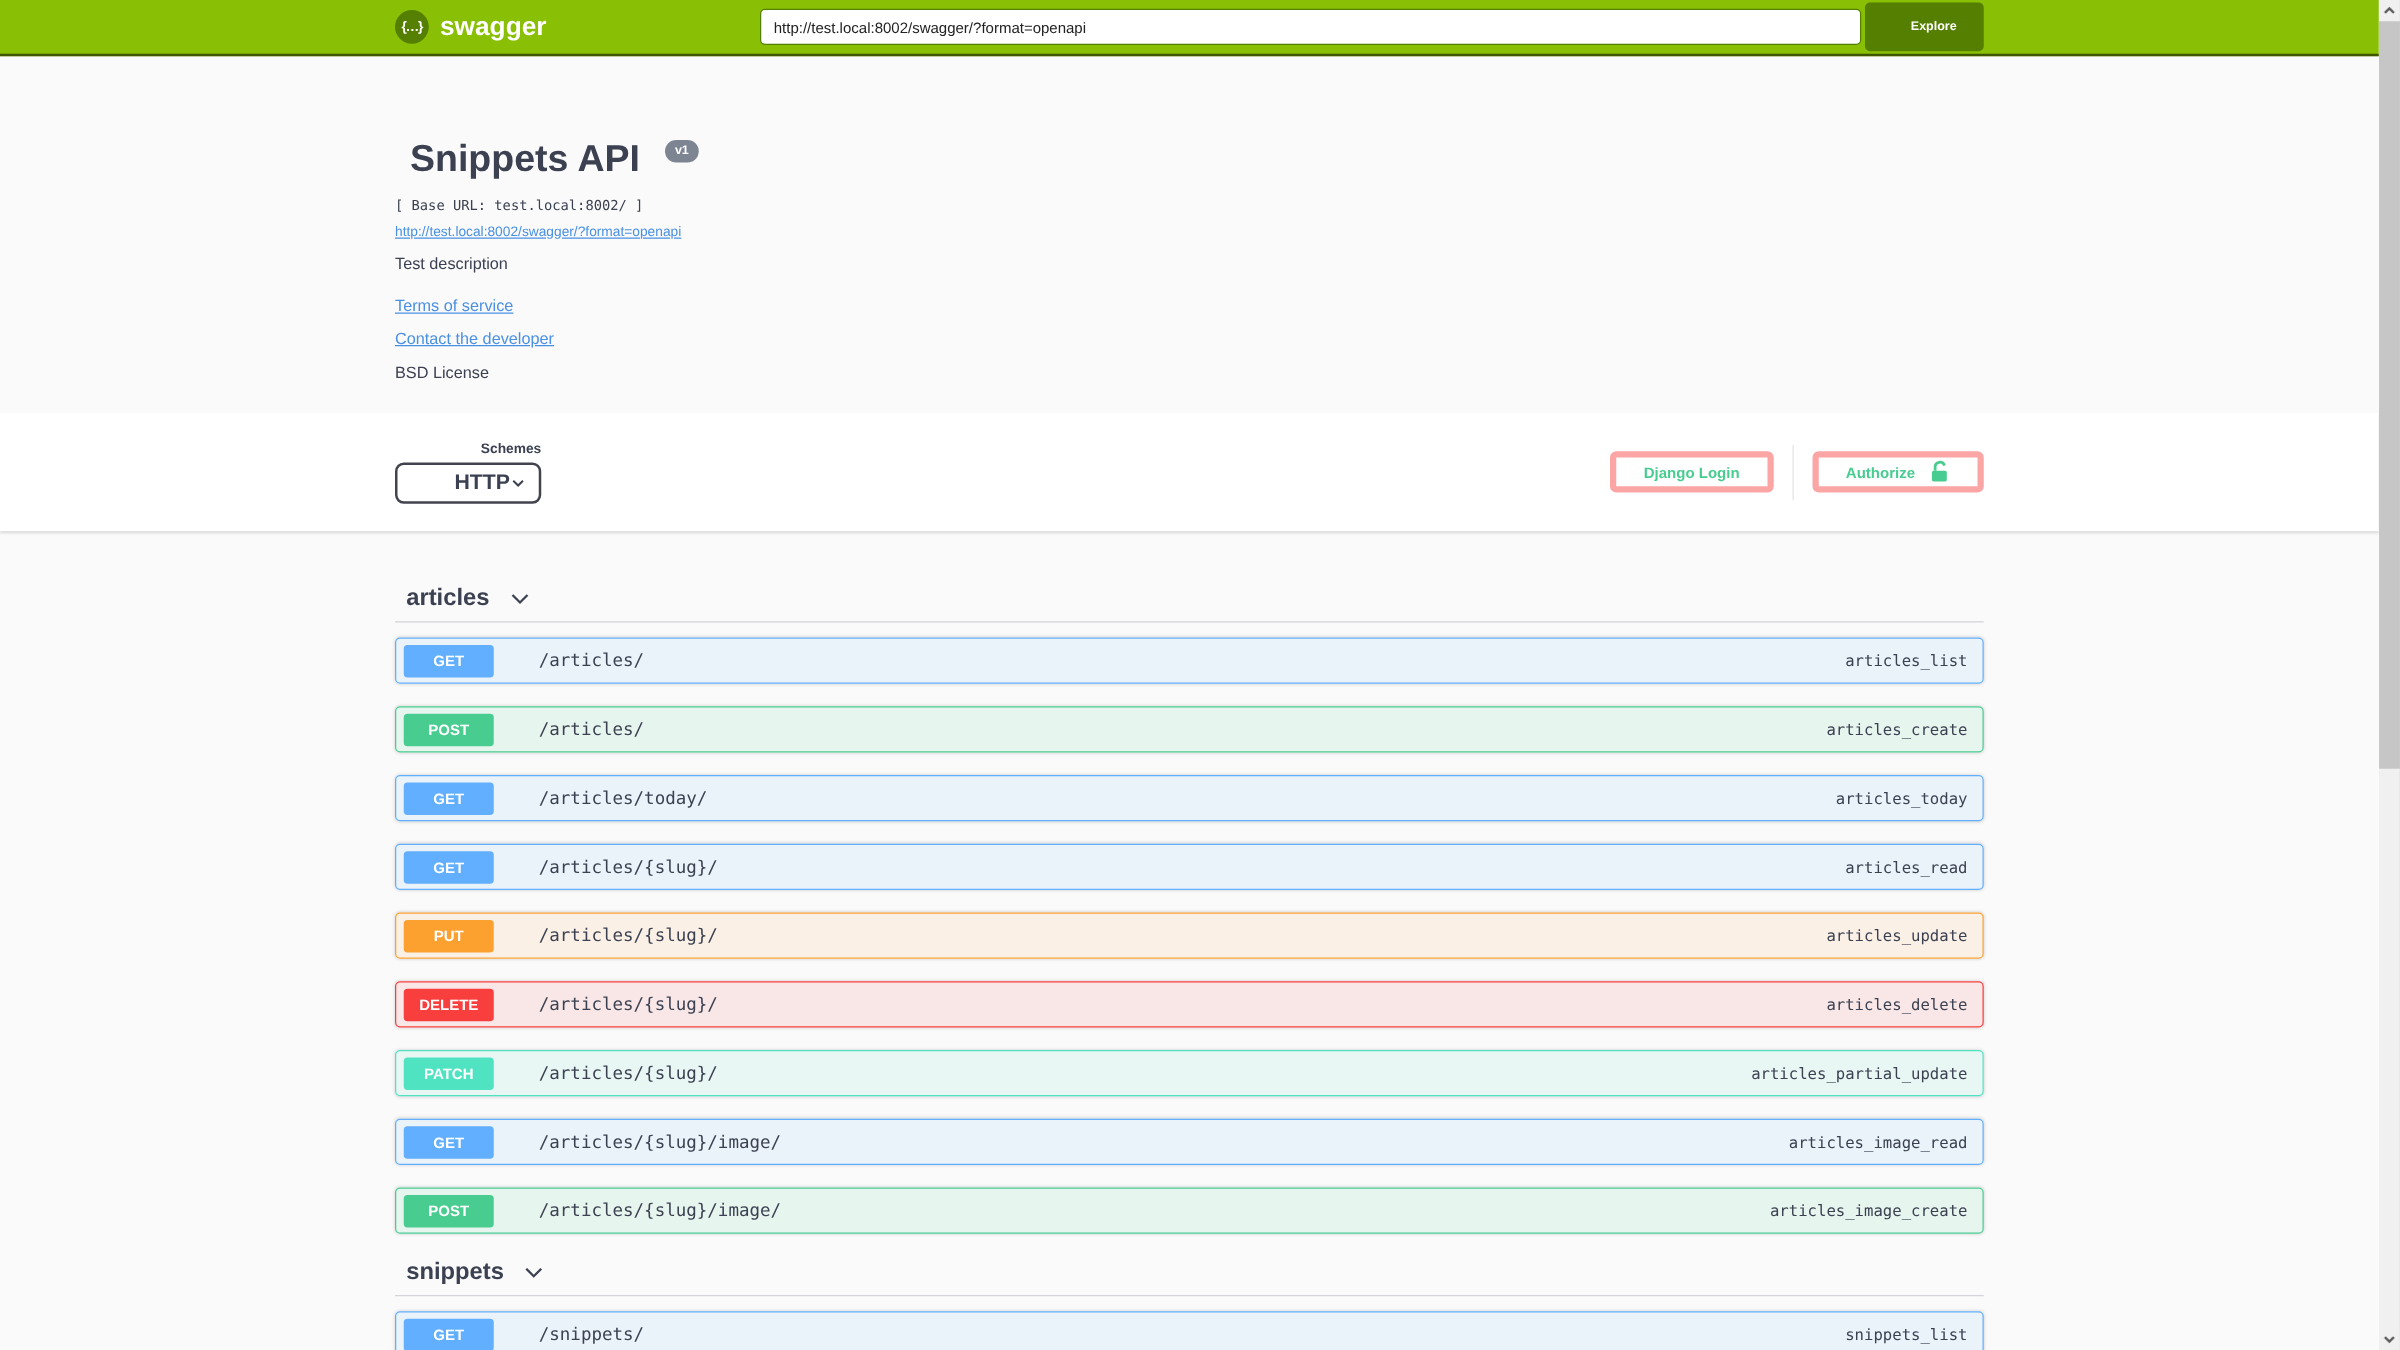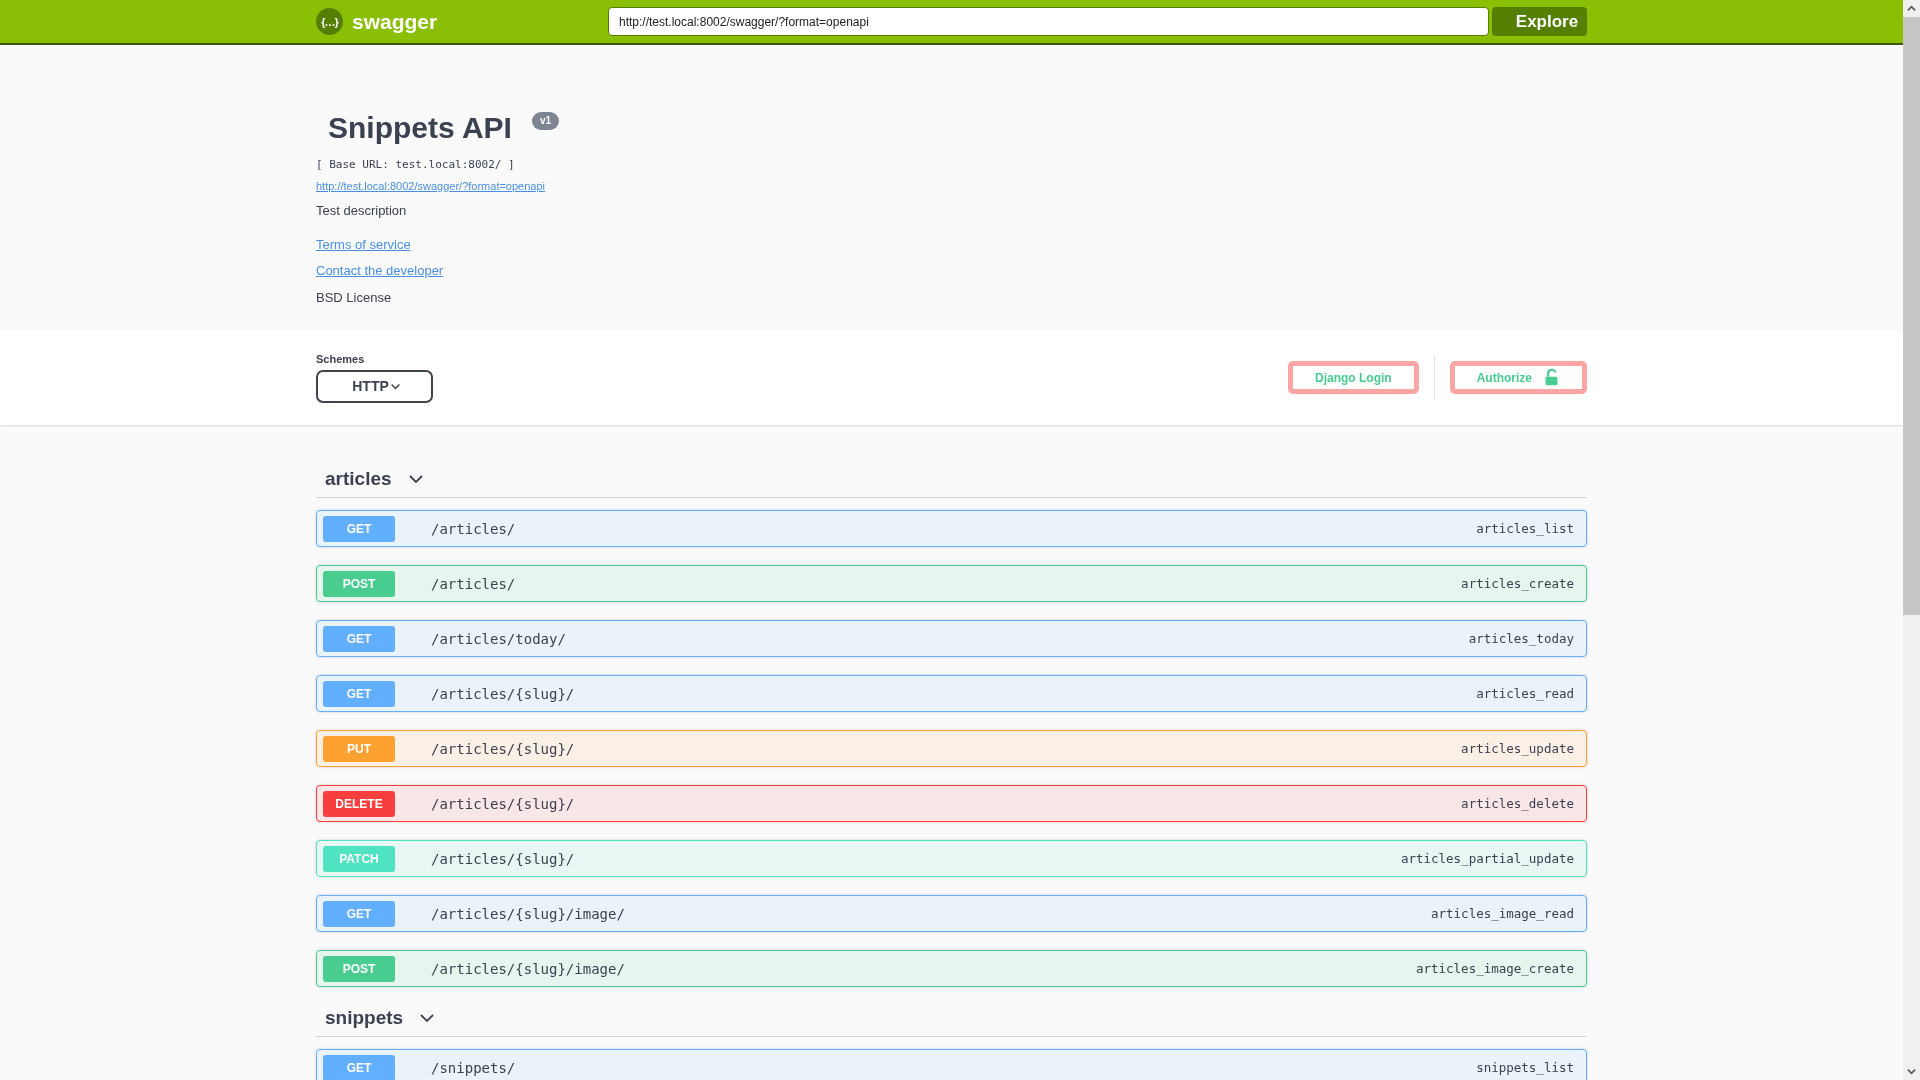--- a/index.html
+++ b/index.html
@@ -27,22 +27,22 @@
     font-size:11px; font-weight:bold; letter-spacing:-1px;
   }
   .brand { color:#fff; font-size:21px; font-weight:bold; }
   .download-url { margin-left:auto; display:flex; gap:3px; align-items:center; }
   .url-input {
     width:881px; height:29px; border:1px solid #547f00; border-radius:4px;
     padding:0 10px; font-size:12px; color:#222; background:#fff; outline:none;
     font-family:"Liberation Sans", sans-serif;
   }
   .explore-btn {
-    width:95px; height:29px; background:#547f00; color:#fff;
-    border:none; border-radius:4px; font-weight:bold; font-size:17px;
+    width:95px; height:39px; background:#547f00; color:#fff;
+    border:none; border-radius:4px; font-weight:bold; font-size:10px;
     font-family:"Liberation Sans", sans-serif; cursor:pointer;padding-left:21px;
   }
 
   
   .info-section { width:1271px; margin:0 auto; padding:53px 0 25px 0; }
   .api-title {
     margin:12px; font-size:30px; font-weight:bold; color:#3b4151;
     display:flex; align-items:flex-start; gap:20px; line-height:1.2;text-align:right;
   }
   .version-badge {
@@ -58,25 +58,25 @@
   .info-link { display:table; font-size:13px; color:#4990e2; margin-top:19px; }
   .info-link.contact { margin-top:11px; }
   .license { font-size:13px; margin-top:12px; }
 
   
   .scheme-band { width:1903px; background:#fff; box-shadow:0 1px 2px 0 rgba(0,0,0,.15); }
   .scheme-inner {
     width:1271px; margin:0 auto; height:95px;
     display:flex; align-items:center; justify-content:space-between;
   }
-  .schemes-label { display:block; font-size:11px; font-weight:bold; margin-bottom:5px; }
+  .schemes-label { display:block; font-size:11px; font-weight:bold; margin-bottom:5px;text-align:right; }
   .scheme-select {
     width:117px; height:33px; border:2px solid #41444e; border-radius:7px;
-    background:#fff; font-weight:bold; font-size:14px; color:#3b4151;
-    display:flex; align-items:center; justify-content:center;
+    background:#fff; font-weight:bold; font-size:17px; color:#3b4151;
+    display:flex; align-items:center; justify-content:flex-end;
     padding:0 10px 0 15px; cursor:pointer;
   }
   .auth-wrapper { display:flex; align-items:center; gap:15px; }
   .btn-outline {
     height:33px; border:5px solid #fca5a5; border-radius:5px; background:transparent;
     color:#49cc90; font-weight:bold; font-size:12px; padding:0 22px;
     display:flex; align-items:center; gap:11px; cursor:pointer;
     font-family:"Liberation Sans", sans-serif;
   }
   .auth-divider { width:1px; height:44px; background:#e3e3e3; }

